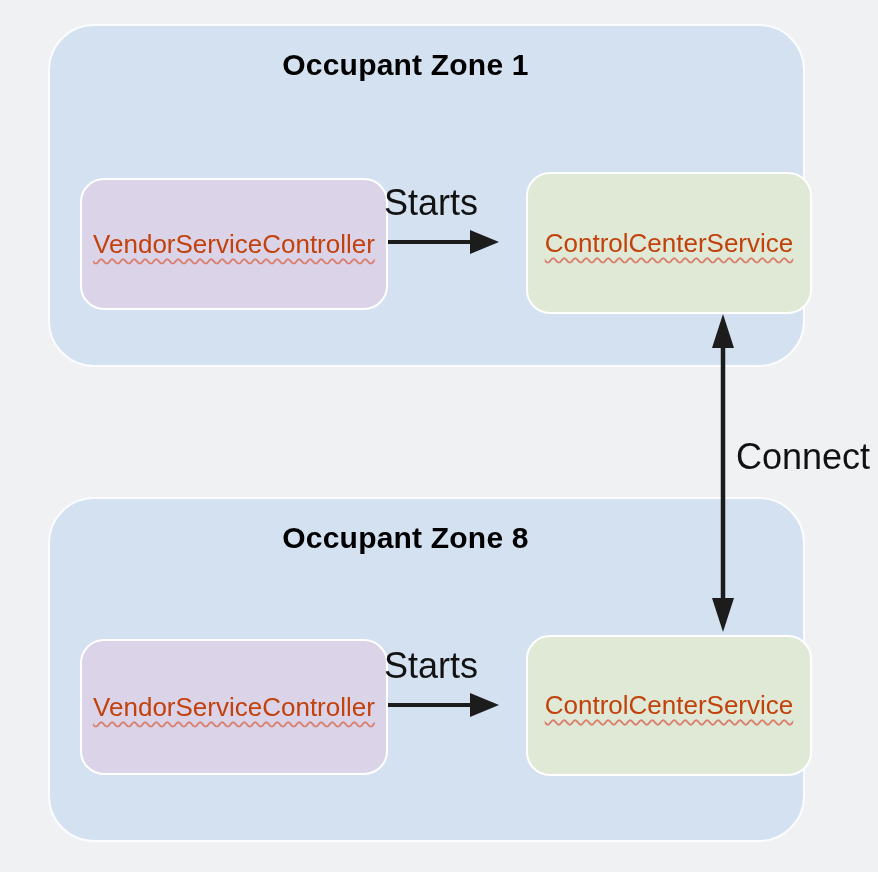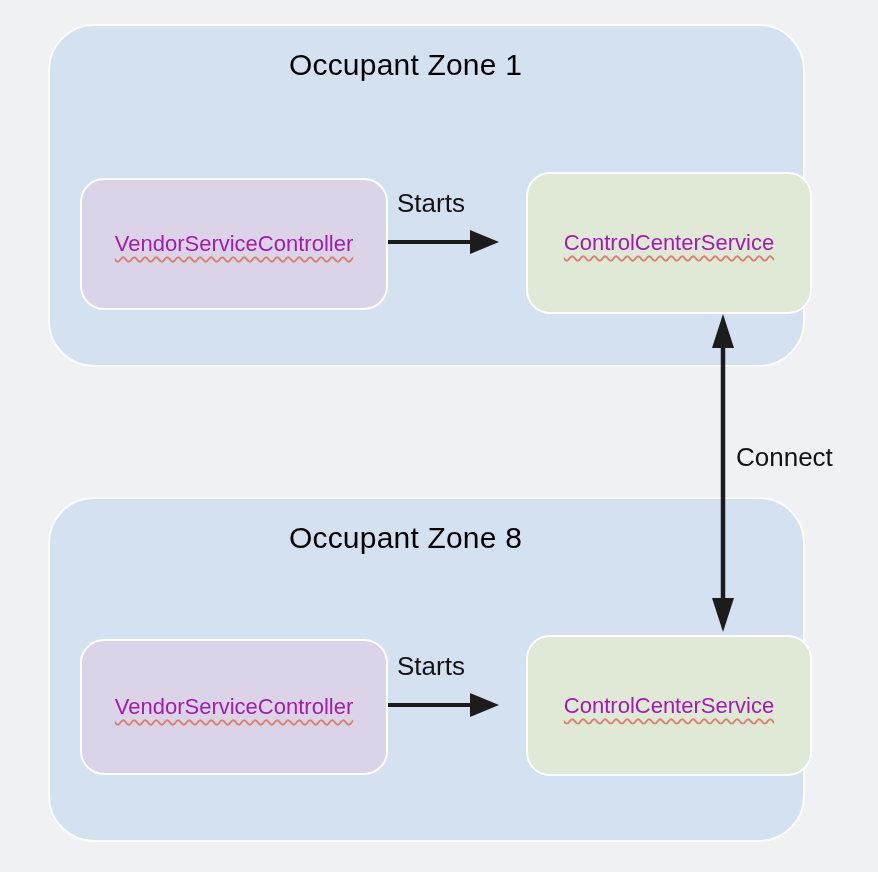--- a/index.html
+++ b/index.html
@@ -28,52 +28,52 @@
     background: #d4e1f1;
   }
   .zone.z1 { top: 24px;  height: 343px; }
   .zone.z2 { top: 497px; height: 345px; }
   .zone-title {
     margin: 0;
     padding: 22px 42px 0 0;
     text-align: center;
     font-size: 30px;
     line-height: 34px;
-    font-weight: normal;
+    font-weight: bold;
     color: #000000;
     letter-spacing: 0.2px;
   }
   .node {
     position: absolute;
     display: flex;
     align-items: center;
     justify-content: center;
     border: 2px solid #ffffff;
     border-radius: 24px;
     box-sizing: border-box;
   }
   .node-label {
-    font-size: 22px;
-    color: #a21caf;
+    font-size: 26px;
+    color: #c2410c;
     white-space: nowrap;
     text-decoration-line: underline;
     text-decoration-style: wavy;
     text-decoration-thickness: 1.5px;
     text-underline-offset: 5px;
   }
   .controller { left: 30px;  width: 308px; background: #dbd3e7; }
   .service    { left: 476px; width: 286px; background: #dfe9d5; }
   .z1 .controller { top: 152px; height: 132px; }
   .z1 .service    { top: 146px; height: 142px; }
   .z2 .controller { top: 140px; height: 136px; }
   .z2 .service    { top: 136px; height: 141px; }
 
   .edge-label {
     position: absolute;
-    font-size: 26px;
+    font-size: 36px;
     line-height: 30px;
     color: #121212;
     white-space: nowrap;
   }
   .starts-label-1 { left: 356px; top: 188px; width: 150px; text-align: center; }
   .starts-label-2 { left: 356px; top: 651px; width: 150px; text-align: center; }
   .connect-label  { left: 736px; top: 430px; margin-top: 12px; }
 
   #arrows-layer {
     position: absolute;

